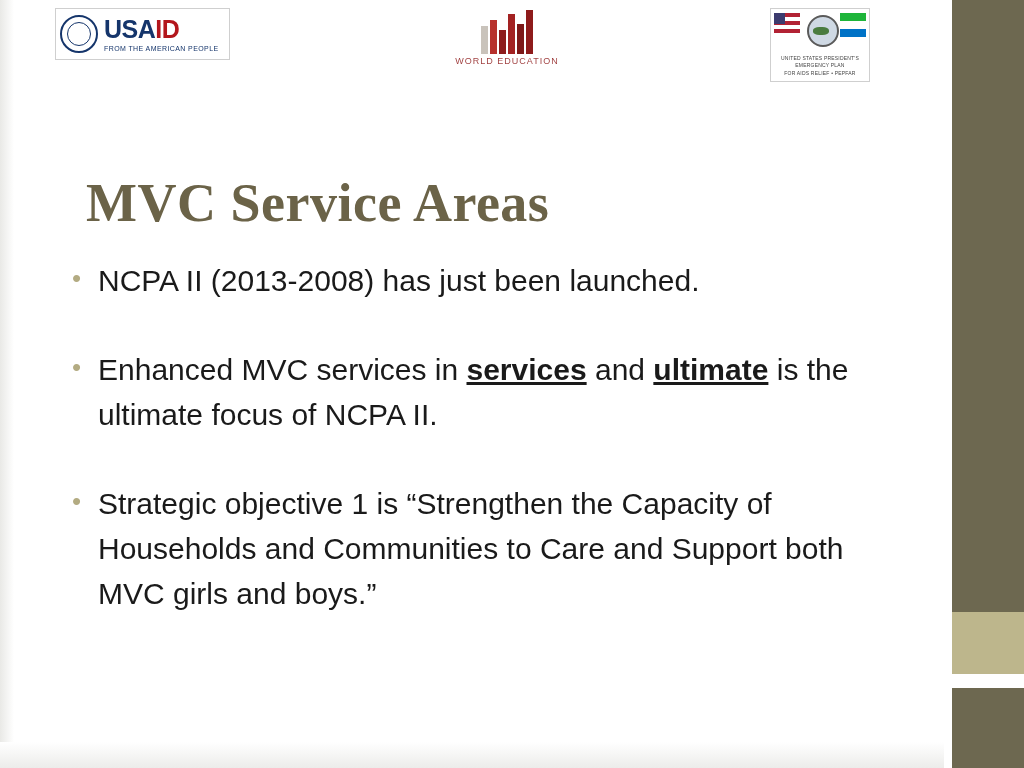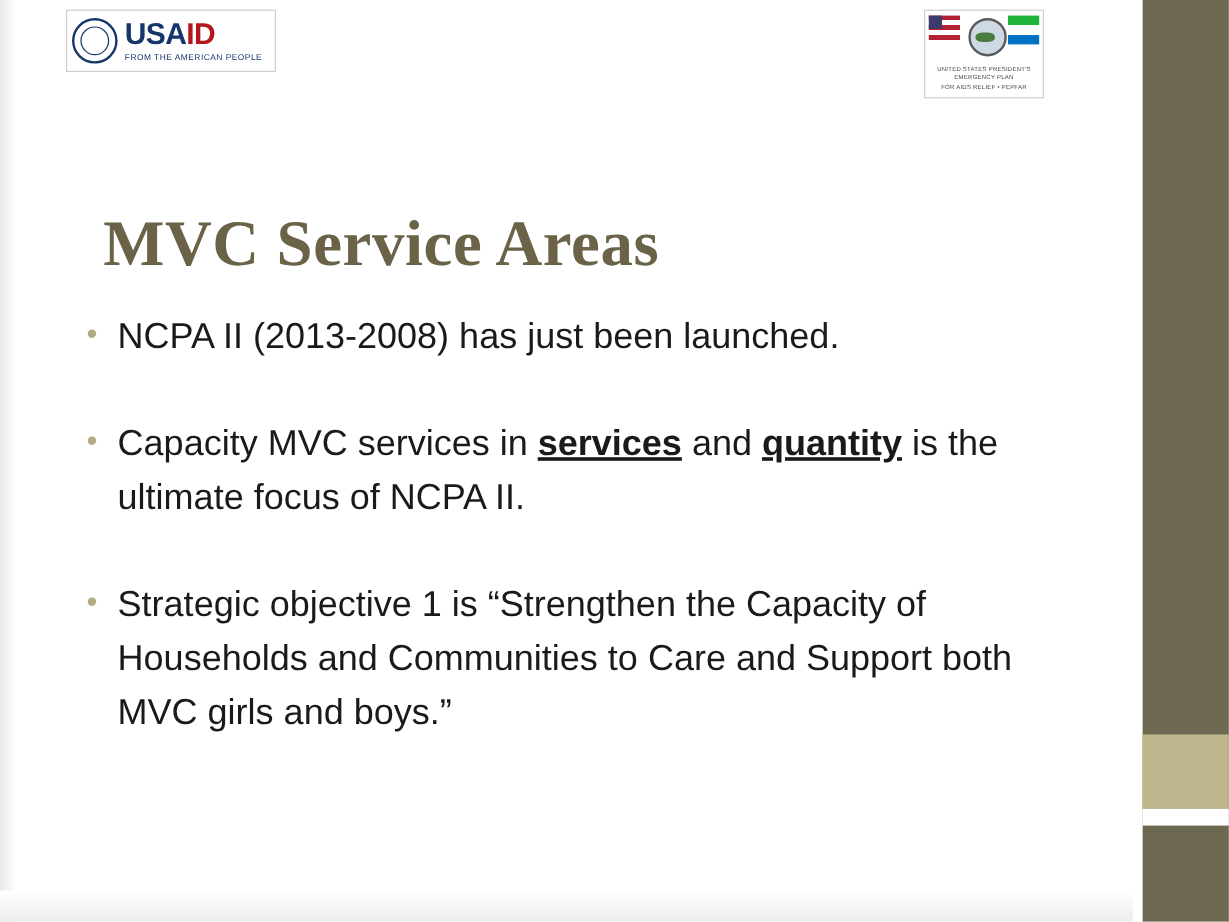--- a/index.html
+++ b/index.html
@@ -305,20 +305,31 @@
     <div class="logo logo-usaid">
       <div class="usaid-box">
         <div class="usaid-seal"></div>
         <div class="usaid-text">
           <div class="usaid-word"><span>USA</span><span class="red">ID</span></div>
           <div class="usaid-tag">FROM THE AMERICAN PEOPLE</div>
         </div>
       </div>
     </div>
 
+    <div class="logo logo-worlded">
+      <div class="worlded-mark">
+        <div class="wbar b1"></div>
+        <div class="wbar b2"></div>
+        <div class="wbar b3"></div>
+        <div class="wbar b4"></div>
+        <div class="wbar b5"></div>
+        <div class="wbar b6"></div>
+      </div>
+      <div class="worlded-text">WORLD EDUCATION</div>
+    </div>
 
     <div class="logo logo-gov">
       <div class="gov-box">
         <div class="gov-flag-left"></div>
         <div class="gov-globe"></div>
         <div class="gov-flag-right"></div>
         <div class="gov-caption">
           <div>UNITED STATES PRESIDENT'S EMERGENCY PLAN</div>
           <div>FOR AIDS RELIEF  •  PEPFAR</div>
         </div>
@@ -331,21 +342,21 @@
 
   <div class="bullets">
 
     <div class="bullet">
       <div class="bullet-dot">•</div>
       <div class="bullet-text"><span>NCPA II (2013-2008) has just been launched.</span></div>
     </div>
 
     <div class="bullet">
       <div class="bullet-dot">•</div>
-      <div class="bullet-text"><span>Capacity MVC services in </span><b>services</b><span> and </span><b>quantity</b><span> is the ultimate focus of NCPA II.</span></div>
+      <div class="bullet-text"><span>Enhanced MVC services in </span><b>services</b><span> and </span><b>ultimate</b><span> is the ultimate focus of NCPA II.</span></div>
     </div>
 
     <div class="bullet">
       <div class="bullet-dot">•</div>
       <div class="bullet-text"><span>Strategic objective 1 is “Strengthen the Capacity of Households and Communities to Care and Support both MVC girls and boys.”</span></div>
     </div>
 
   </div>
 
 </div>

